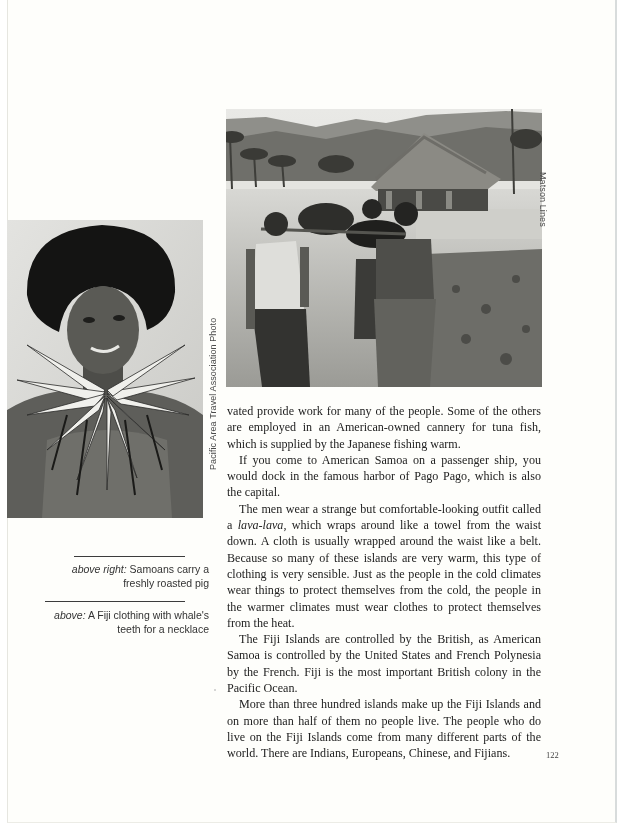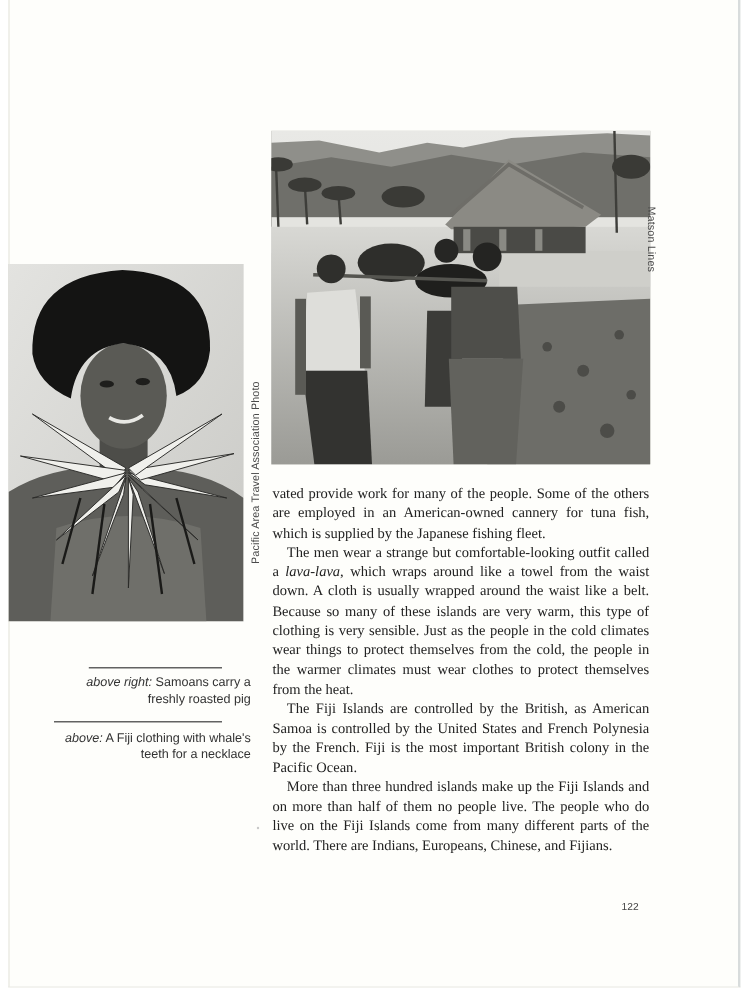--- a/index.html
+++ b/index.html
@@ -100,23 +100,23 @@
       text-align: justify;
     }
     .body-text p {
       margin: 0;
       text-indent: 0;
     }
     .body-text p.indent { text-indent: 12px; }
     .body-text em { font-style: italic; }
     .page-number {
       position: absolute;
-      left: 518px;
+      left: 546px;
       top: 750px;
-      font-family: Liberation Sans, sans-serif;
+      font-family: Liberation Serif, serif;
       font-size: 8.5px;
       color: #444444;
     }
     .stray-dot {
       position: absolute;
       left: 214px;
       top: 689px;
       width: 2px;
       height: 2px;
       border-radius: 50%;
@@ -249,21 +249,22 @@
 <div class="caption" id="caption-1">
   <span class="lead">above right:</span><span> Samoans carry a freshly roasted pig</span>
 </div>
 
 <div class="caption-rule" id="rule-2"></div>
 <div class="caption" id="caption-2">
   <span class="lead">above:</span><span> A Fiji clothing with whale's teeth for a necklace</span>
 </div>
 
 <div class="body-text">
-  <p>vated provide work for many of the people. Some of the others are employed in an American-owned cannery for tuna fish, which is supplied by the Japanese fishing fleet.</p>
+  <p>vated provide work for many of the people. Some of the others are employed in an American-owned cannery for tuna fish, which is supplied by the Japanese fishing warm.</p>
+  <p class="indent">If you come to American Samoa on a passenger ship, you would dock in the famous harbor of Pago Pago, which is also the capital.</p>
   <p class="indent"><span>The men wear a strange but comfortable-looking outfit called a </span><em>lava-lava</em><span>, which wraps around like a towel from the waist down. A cloth is usually wrapped around the waist like a belt. Because so many of these islands are very warm, this type of clothing is very sensible. Just as the people in the cold climates wear things to protect themselves from the cold, the people in the warmer climates must wear clothes to protect themselves from the heat.</span></p>
   <p class="indent">The Fiji Islands are controlled by the British, as American Samoa is controlled by the United States and French Polynesia by the French. Fiji is the most important British colony in the Pacific Ocean.</p>
   <p class="indent">More than three hundred islands make up the Fiji Islands and on more than half of them no people live. The people who do live on the Fiji Islands come from many different parts of the world. There are Indians, Europeans, Chinese, and Fijians.</p>
 </div>
 
 <div class="stray-dot"></div>
 
 <div class="page-number">122</div>
 
 </body></html>

